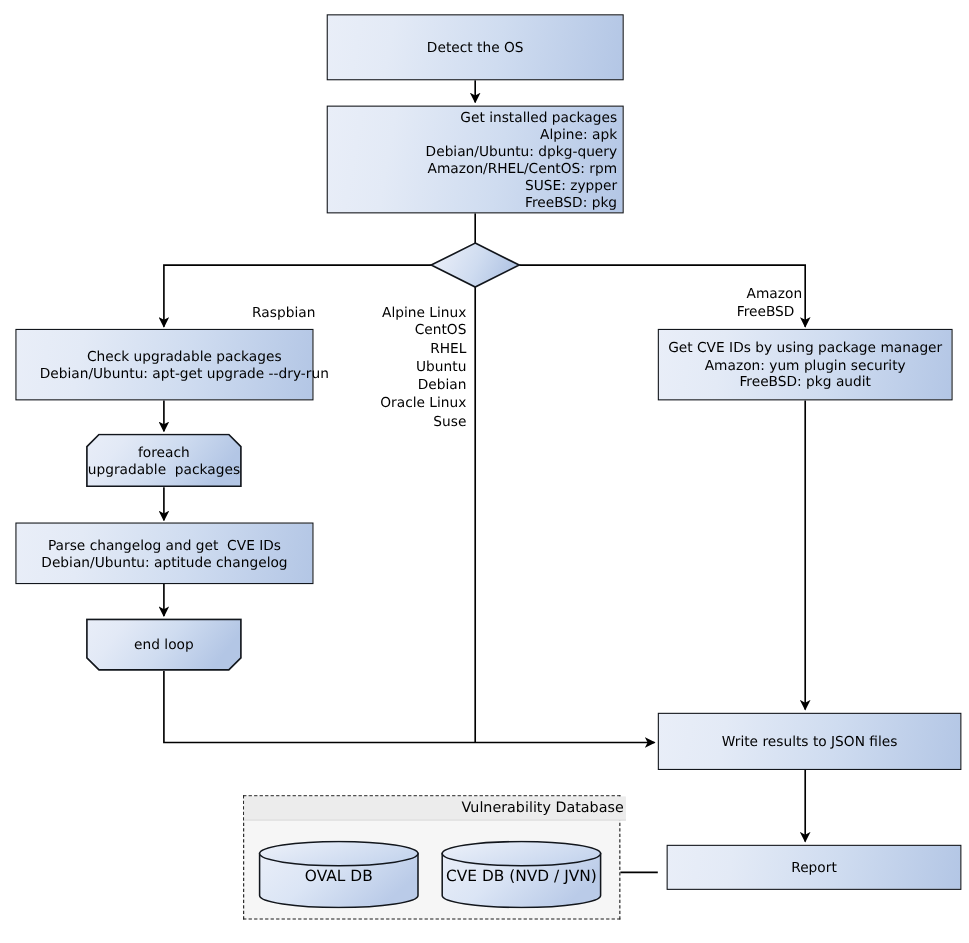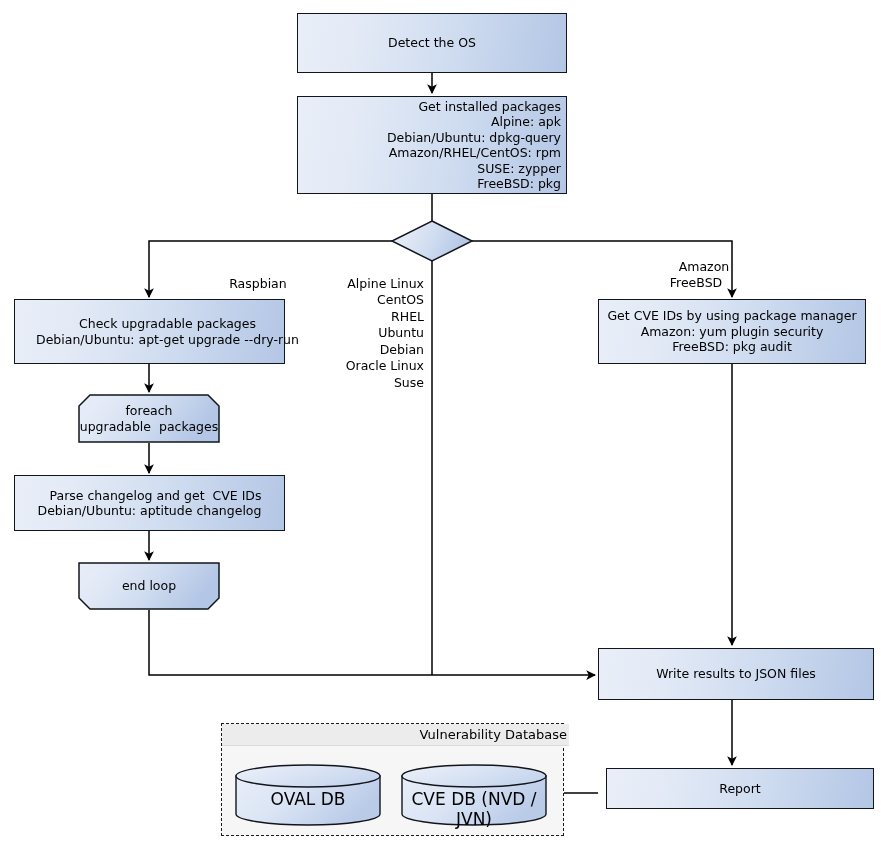--- a/index.html
+++ b/index.html
@@ -107,21 +107,21 @@
     box-sizing: border-box;
     overflow: visible;
   }
   .cylinder {
     position: absolute;
   }
   .cyl-label {
     position: absolute;
     width: 100%;
     text-align: center;
-    font-size: 17px;
+    font-size: 14px;
     color: #000;
     z-index: 3;
   }
 </style>
 </head>
 <body>
 
 <div id="canvas">
 
   <svg id="wires" viewBox="0 0 881 857" xmlns="http://www.w3.org/2000/svg">
@@ -218,21 +218,21 @@
   </div>
 
   <div class="node loop-start" style="left:78px; top:394px; width:142px; height:49px;">
     <svg class="shape" width="142" height="49" viewBox="0 0 142 49" xmlns="http://www.w3.org/2000/svg">
       <polygon points="12,1 130,1 141,12 141,48 1,48 1,12" fill="url(#boxgrad)" stroke="#12161c" stroke-width="1.5"></polygon>
     </svg>
     <span class="label">foreach
 upgradable  packages</span>
   </div>
 
-  <div class="node boxnode txt-center" style="left:14px; top:475px; width:271px; height:56px;text-align:right;">
+  <div class="node boxnode txt-center" style="left:14px; top:475px; width:271px; height:56px;">
     <span>Parse changelog and get  CVE IDs
 Debian/Ubuntu: aptitude changelog</span>
   </div>
 
   <div class="node loop-end" style="left:78px; top:562px; width:142px; height:48px;">
     <svg class="shape" width="142" height="48" viewBox="0 0 142 48" xmlns="http://www.w3.org/2000/svg">
       <polygon points="1,1 141,1 141,36 130,47 12,47 1,36" fill="url(#boxgrad)" stroke="#12161c" stroke-width="1.5"></polygon>
     </svg>
     <span class="label">end loop</span>
   </div>

